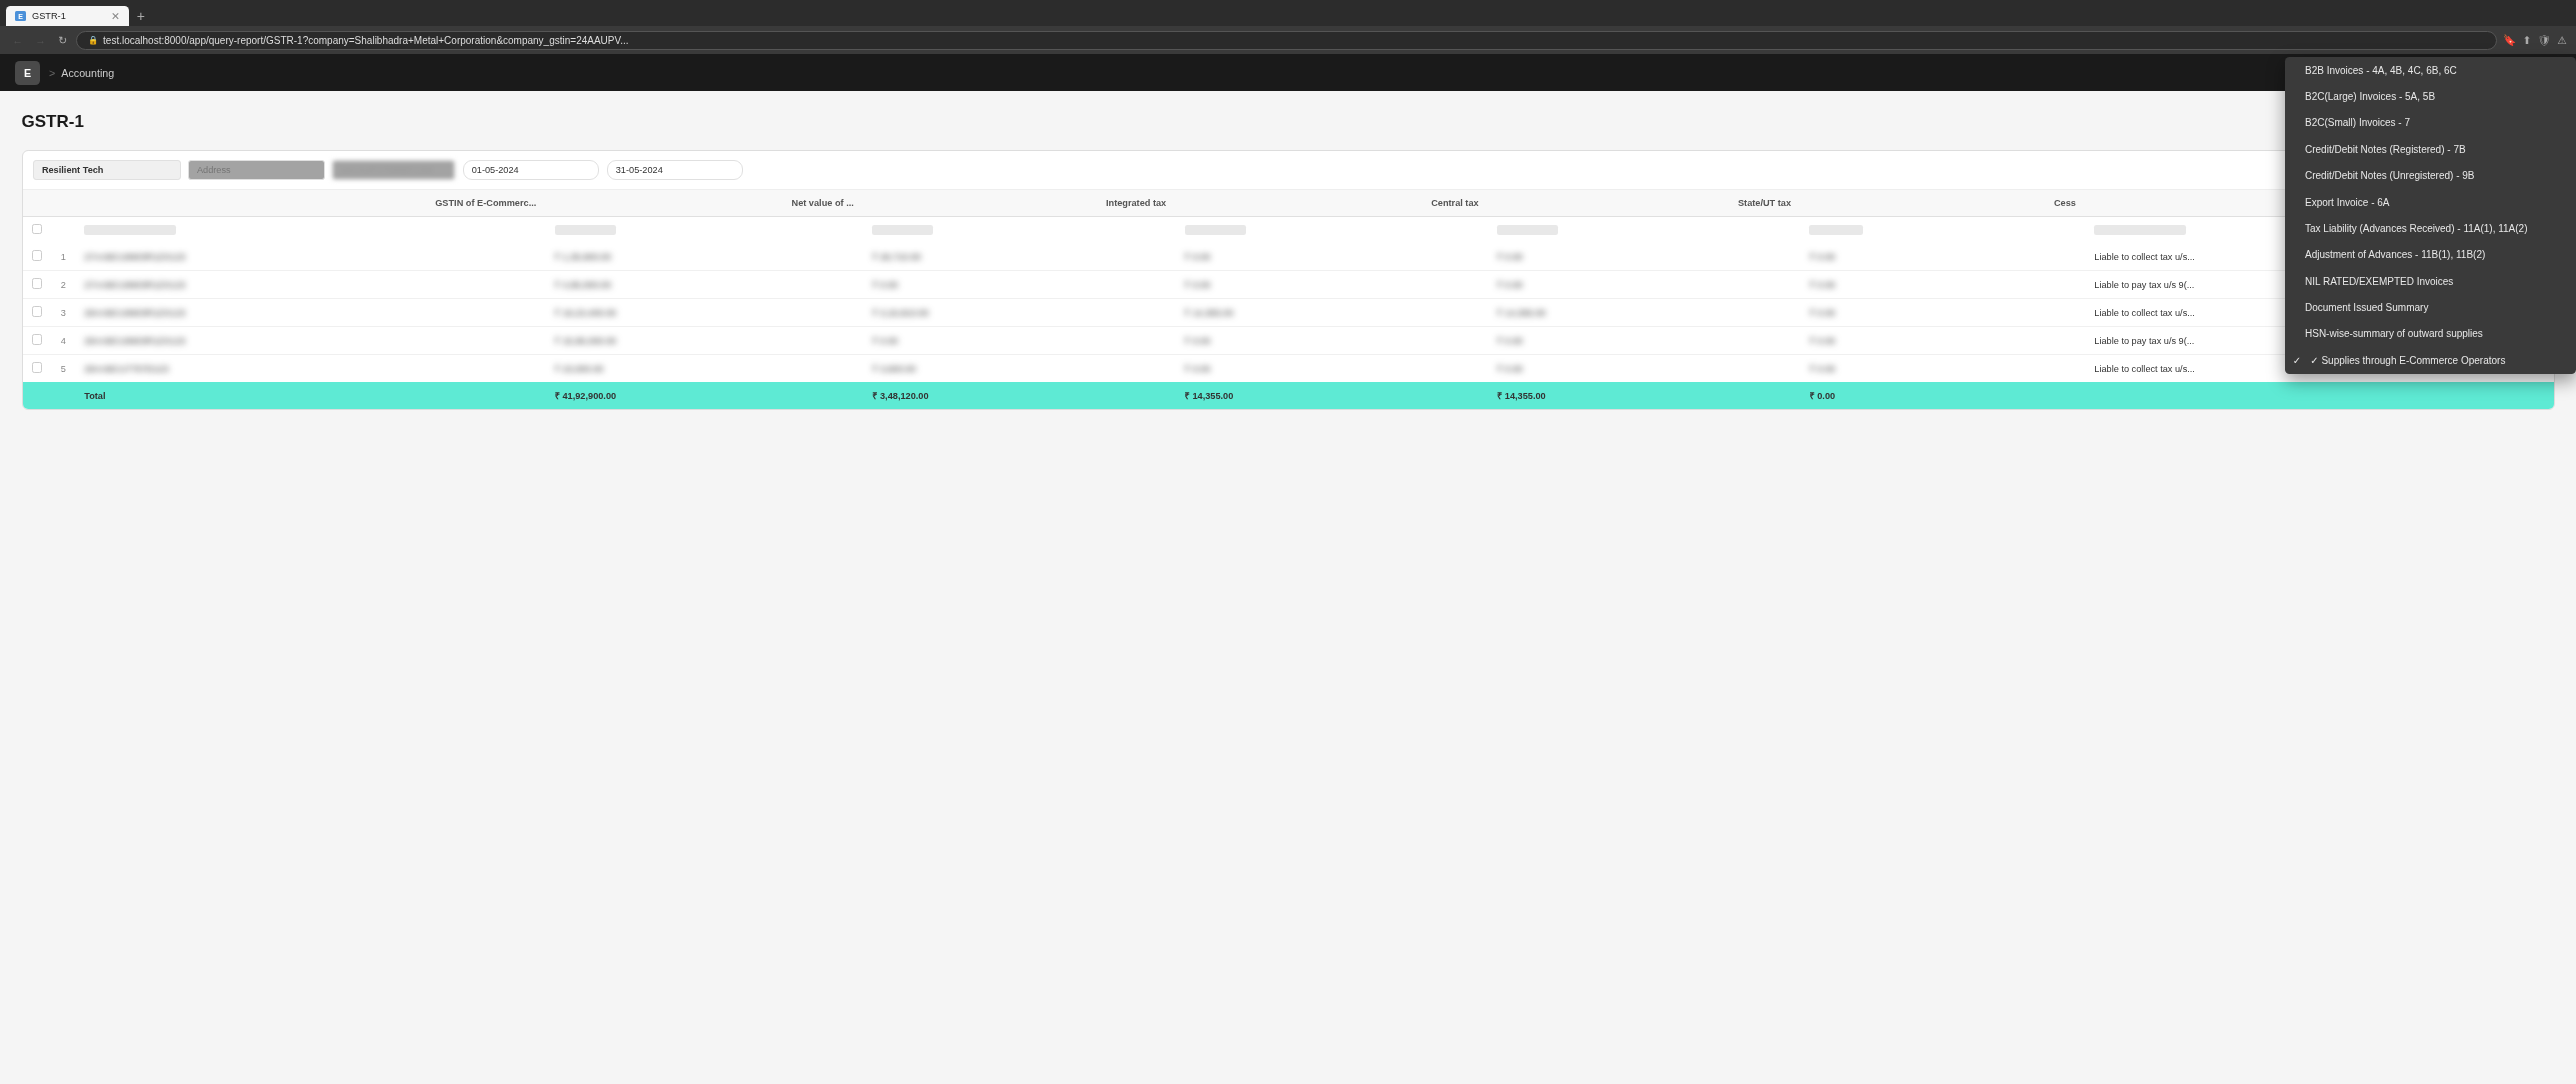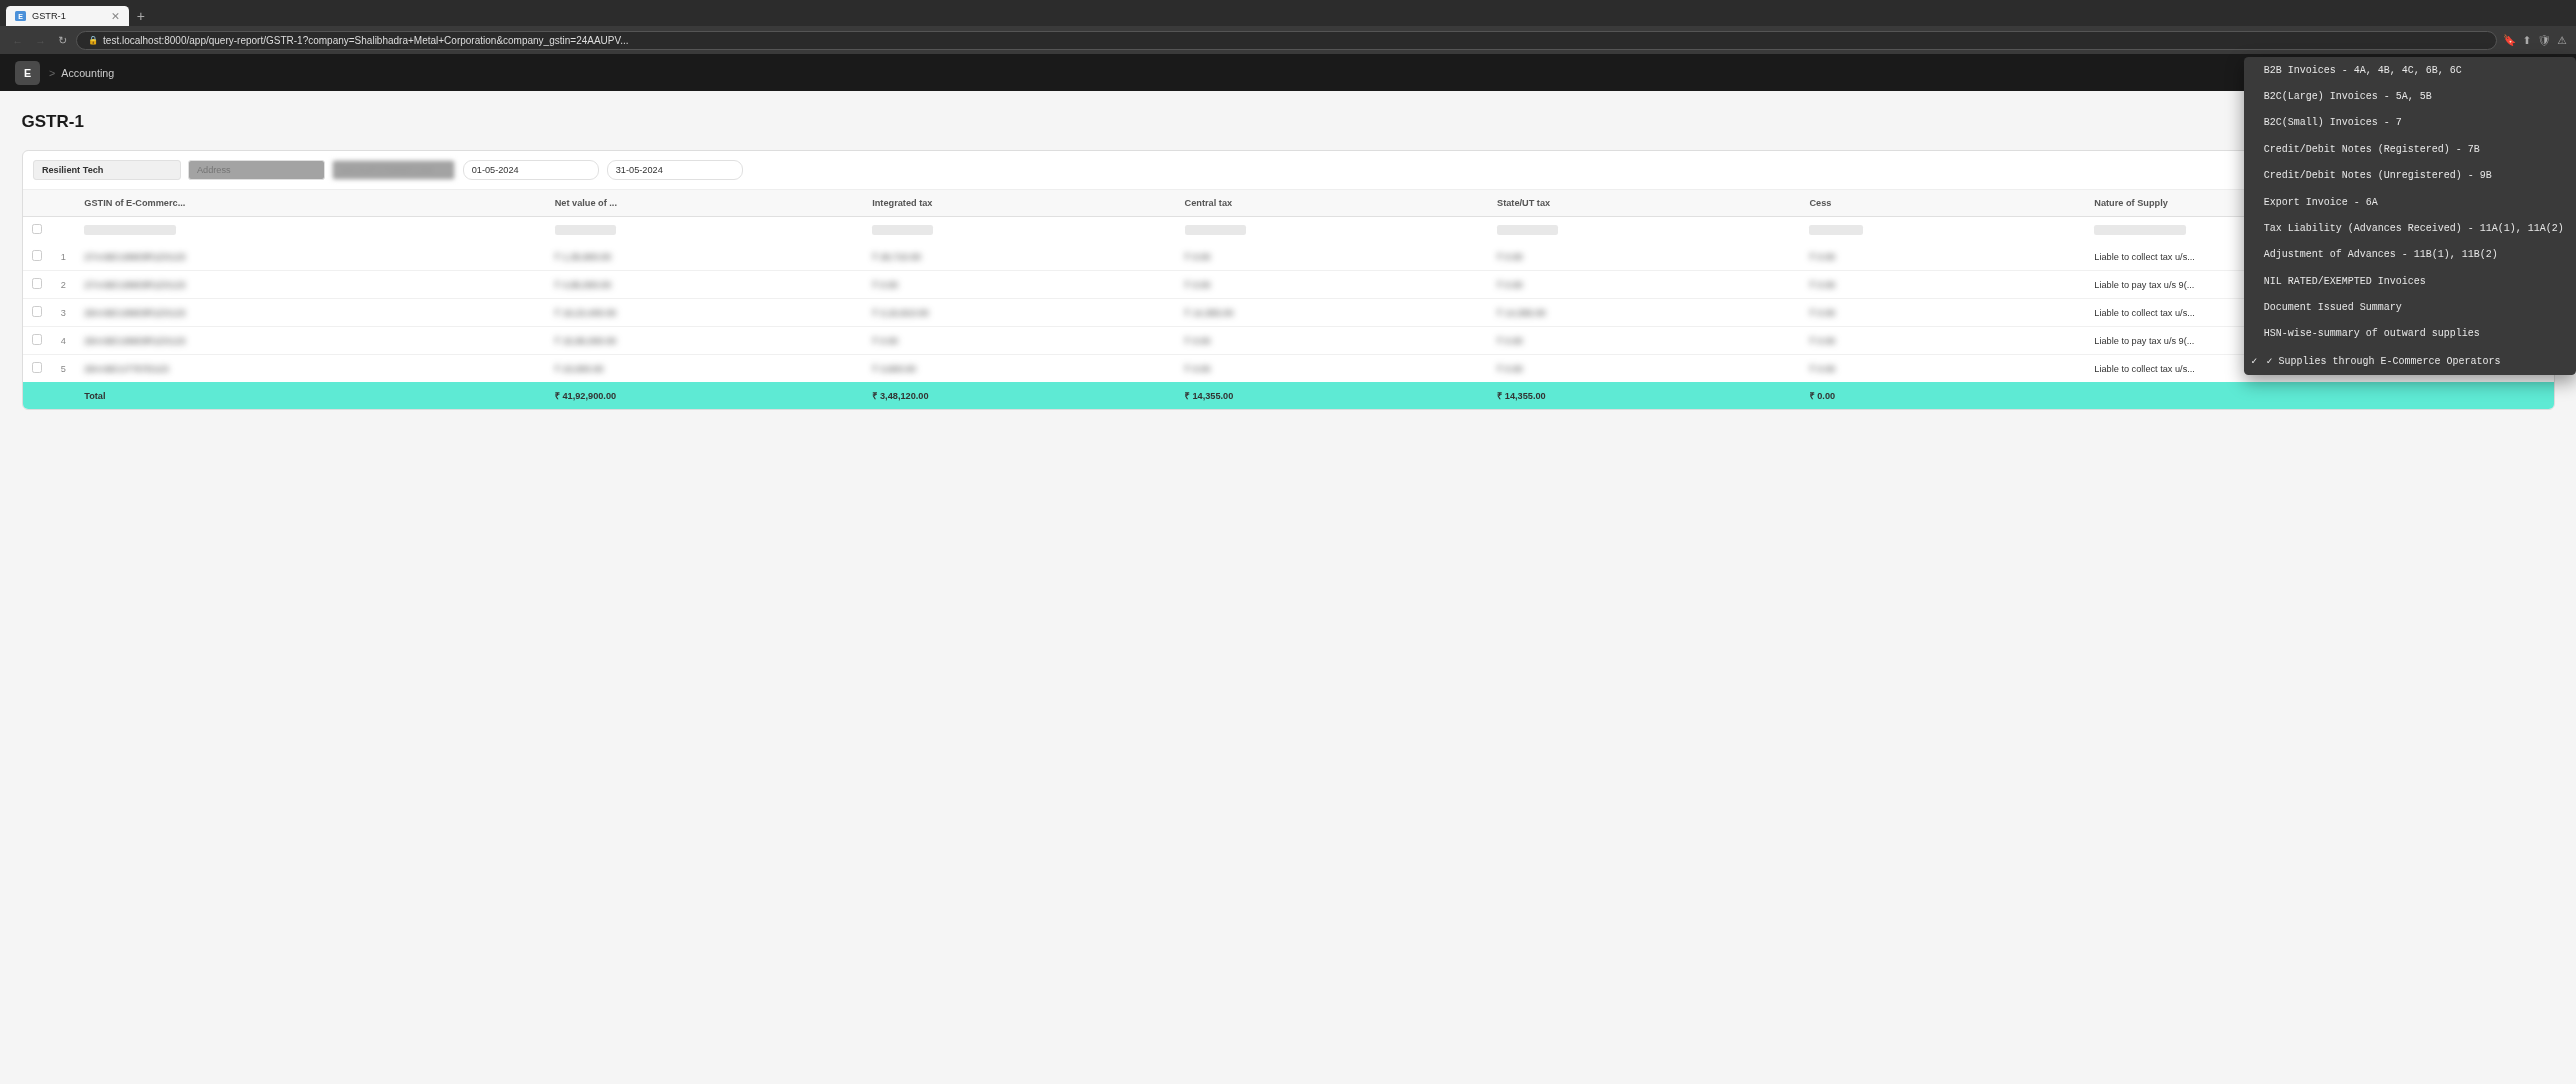--- a/index.html
+++ b/index.html
@@ -47,37 +47,37 @@
     .table-container { background: white; border: 0.8px solid #ddd; border-radius: 6.1px; overflow: hidden; }
 
     
     .filter-bar { display: flex; align-items: center; gap: 7.7px; padding: 9.2px 10.7px; border-bottom: 0.8px solid #eee; }
     .filter-input { border: 0.8px solid #e0e0e0; border-radius: 3.1px; padding: 3.8px 7.7px; font-size: 9.2px; color: #333; background: #a3a3a3; }
     .filter-input.company { font-weight: 600; background: #f0f0f0; }
     .filter-date { border: 0.8px solid #e0e0e0; border-radius: 9px; padding: 3.8px 7.7px; font-size: 9.2px; color: #333; background: white; font-weight: 500; }
 
     
     .data-table { width: 100%; border-collapse: collapse; }
-    .data-table th { background: #f8f8f8; border-bottom: 0.8px solid #e0e0e0; padding: 7.7px 9.2px; text-align: left; font-size: 9.2px; font-weight: 600; color: #555; white-space: nowrap; margin-top: 8px; }
+    .data-table th { background: #f8f8f8; border-bottom: 0.8px solid #e0e0e0; padding: 7.7px 9.2px; text-align: right; font-size: 9.2px; font-weight: 600; color: #555; white-space: nowrap; margin-top: 8px; }
     .data-table td { padding: 7px 9.2px; border-bottom: 0.8px solid #f0f0f0; font-size: 9.2px; color: #333; }
     .data-table tr:last-child td { border-bottom: none; }
     .data-table .row-num { color: #888; width: 23px; }
     .blurred { filter: blur(3.1px); color: #999; }
     .amount { font-variant-numeric: tabular-nums; }
     .total-row td { font-weight: 700; background: #5eead4; }
     .checkbox-cell { width: 21.5px; }
     .row-checkbox { width: 10.7px; height: 10.7px; border: 0.8px solid #ccc; border-radius: 2.3px; display: inline-block; }
 
     
     .table-footer { padding: 7.7px 10.7px; font-size: 8.4px; color: #777; display: flex; justify-content: space-between; border-top: 0.8px solid #eee; }
 
     
     .dropdown-overlay { position: fixed; top: 57px; right: 0; z-index: 1000; }
     .dropdown-menu { background: #3a3a3a; border-radius: 4.6px; min-width: 291px; box-shadow: 0 6.1px 18.4px rgba(0,0,0,0.4); overflow: hidden; }
-    .dropdown-item { padding: 7.7px 12.3px; font-size: 10px; color: #e8e8e8; cursor: pointer; display: flex; align-items: center; gap: 6.1px; white-space: nowrap; font-family: Liberation Mono, monospace; }
+    .dropdown-item { padding: 7.7px 12.3px; font-size: 10px; color: #e8e8e8; cursor: pointer; display: flex; align-items: center; gap: 6.1px; white-space: nowrap; }
     .dropdown-item.checked::before { content: '✓'; margin-right: 3.1px; color: #e8e8e8; }
     .dropdown-item.checked { padding-left: 7.7px; }
     .dropdown-item:not(.checked) { padding-left: 20px; }
   </style>
 </head>
 <body>
 
 <div class="browser-chrome">
   <div class="tab-bar">
     <div class="tab active">

